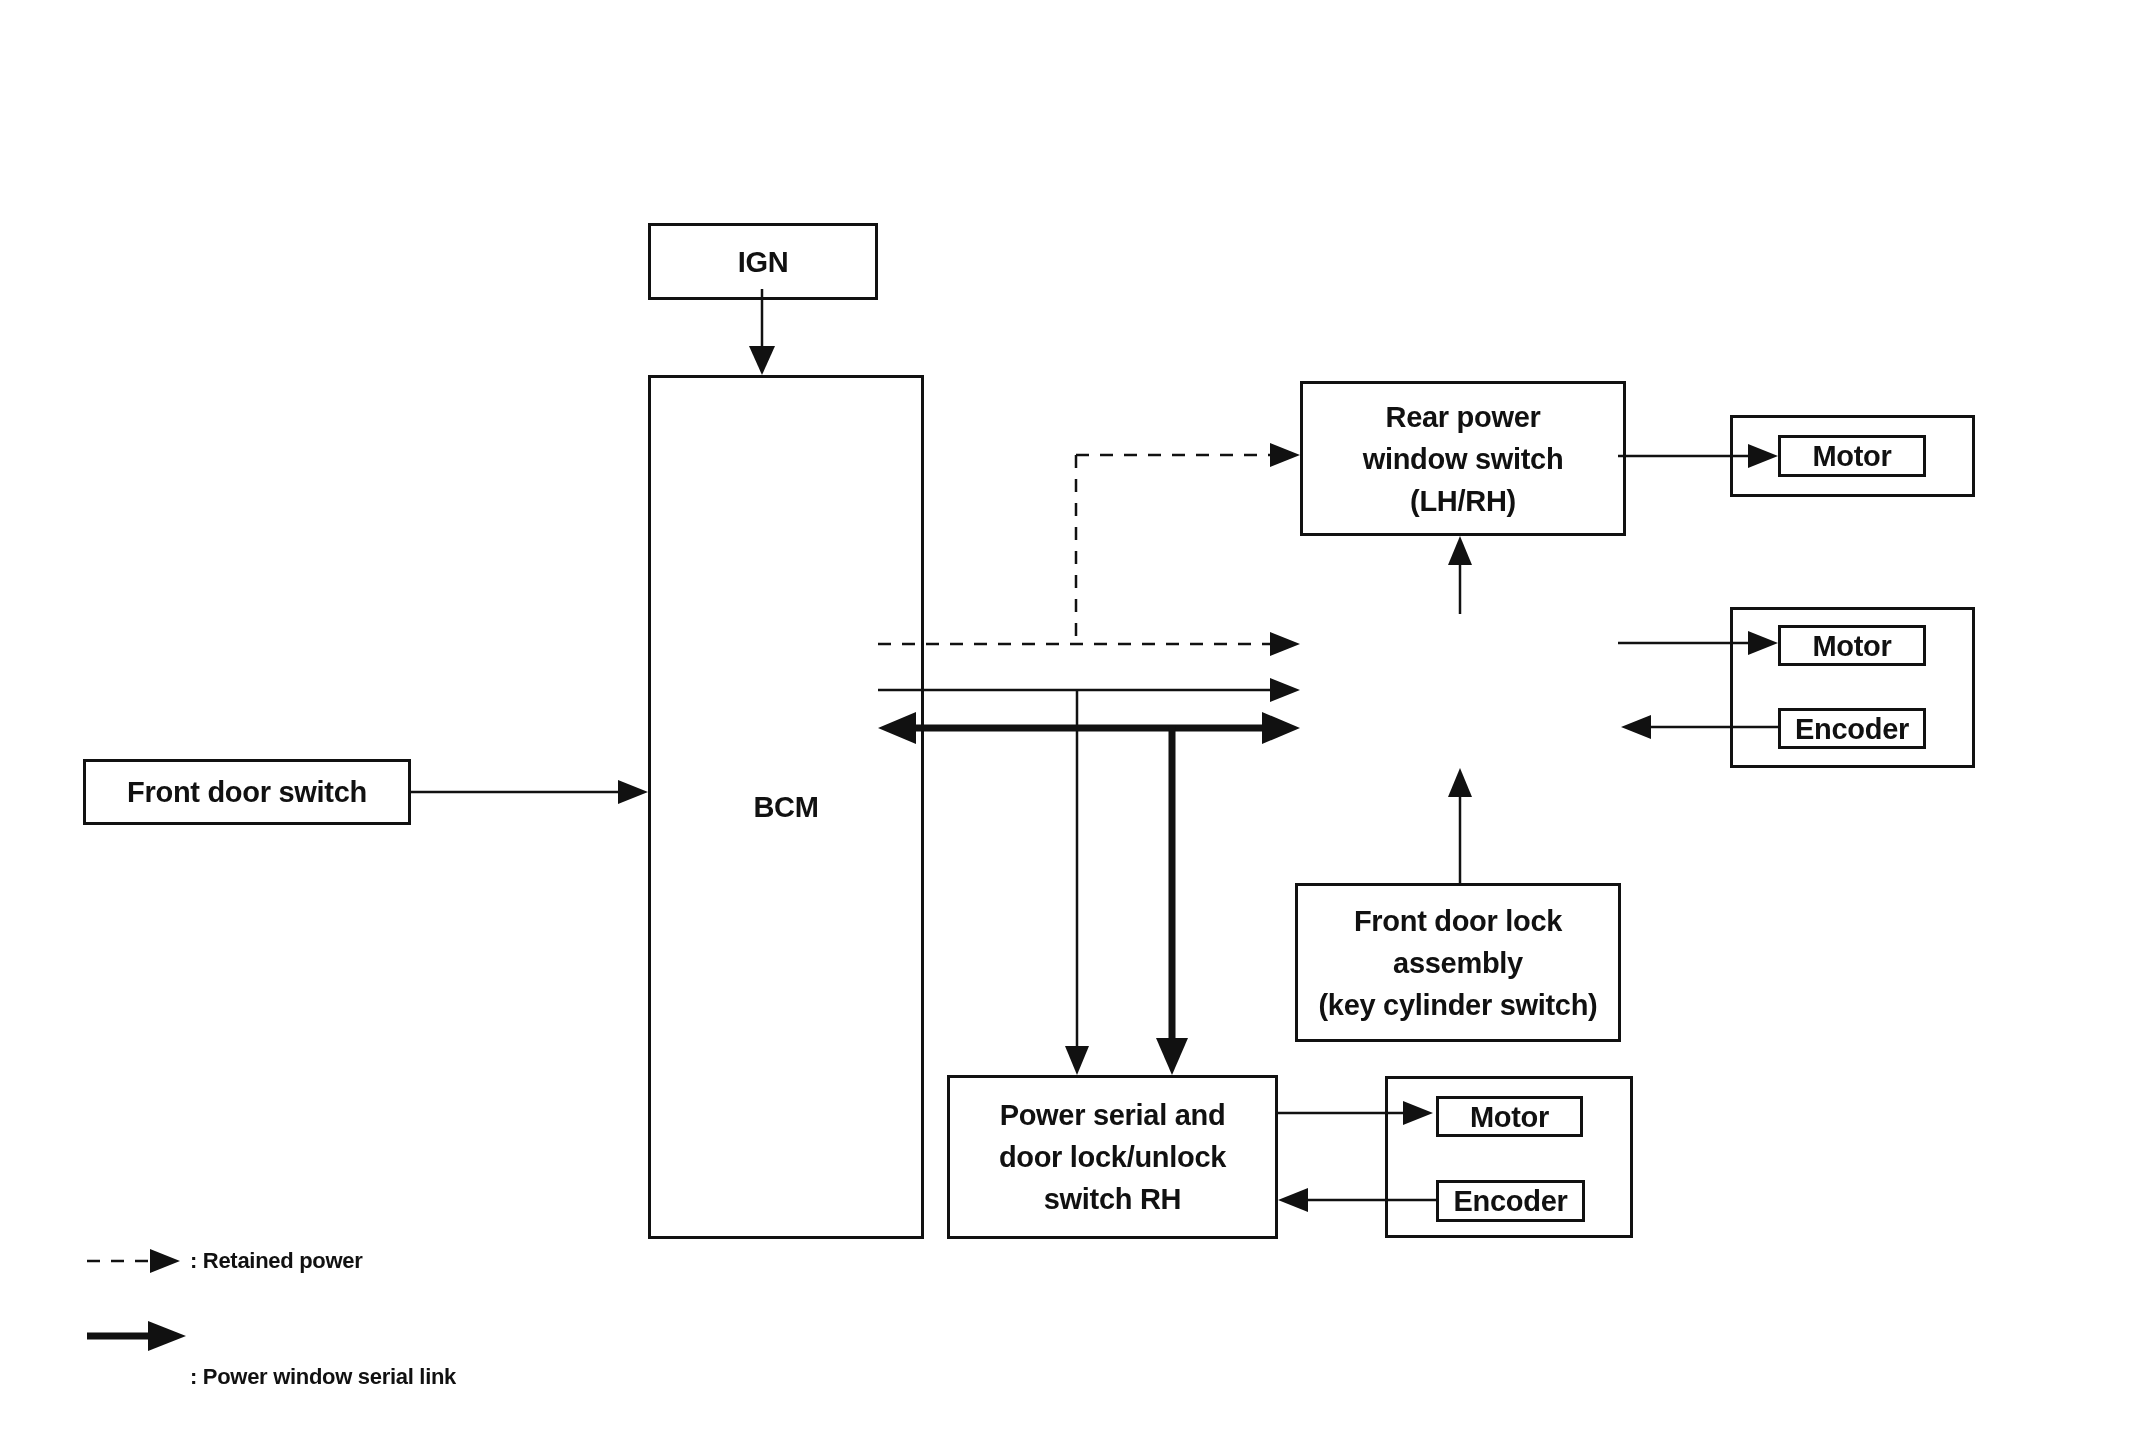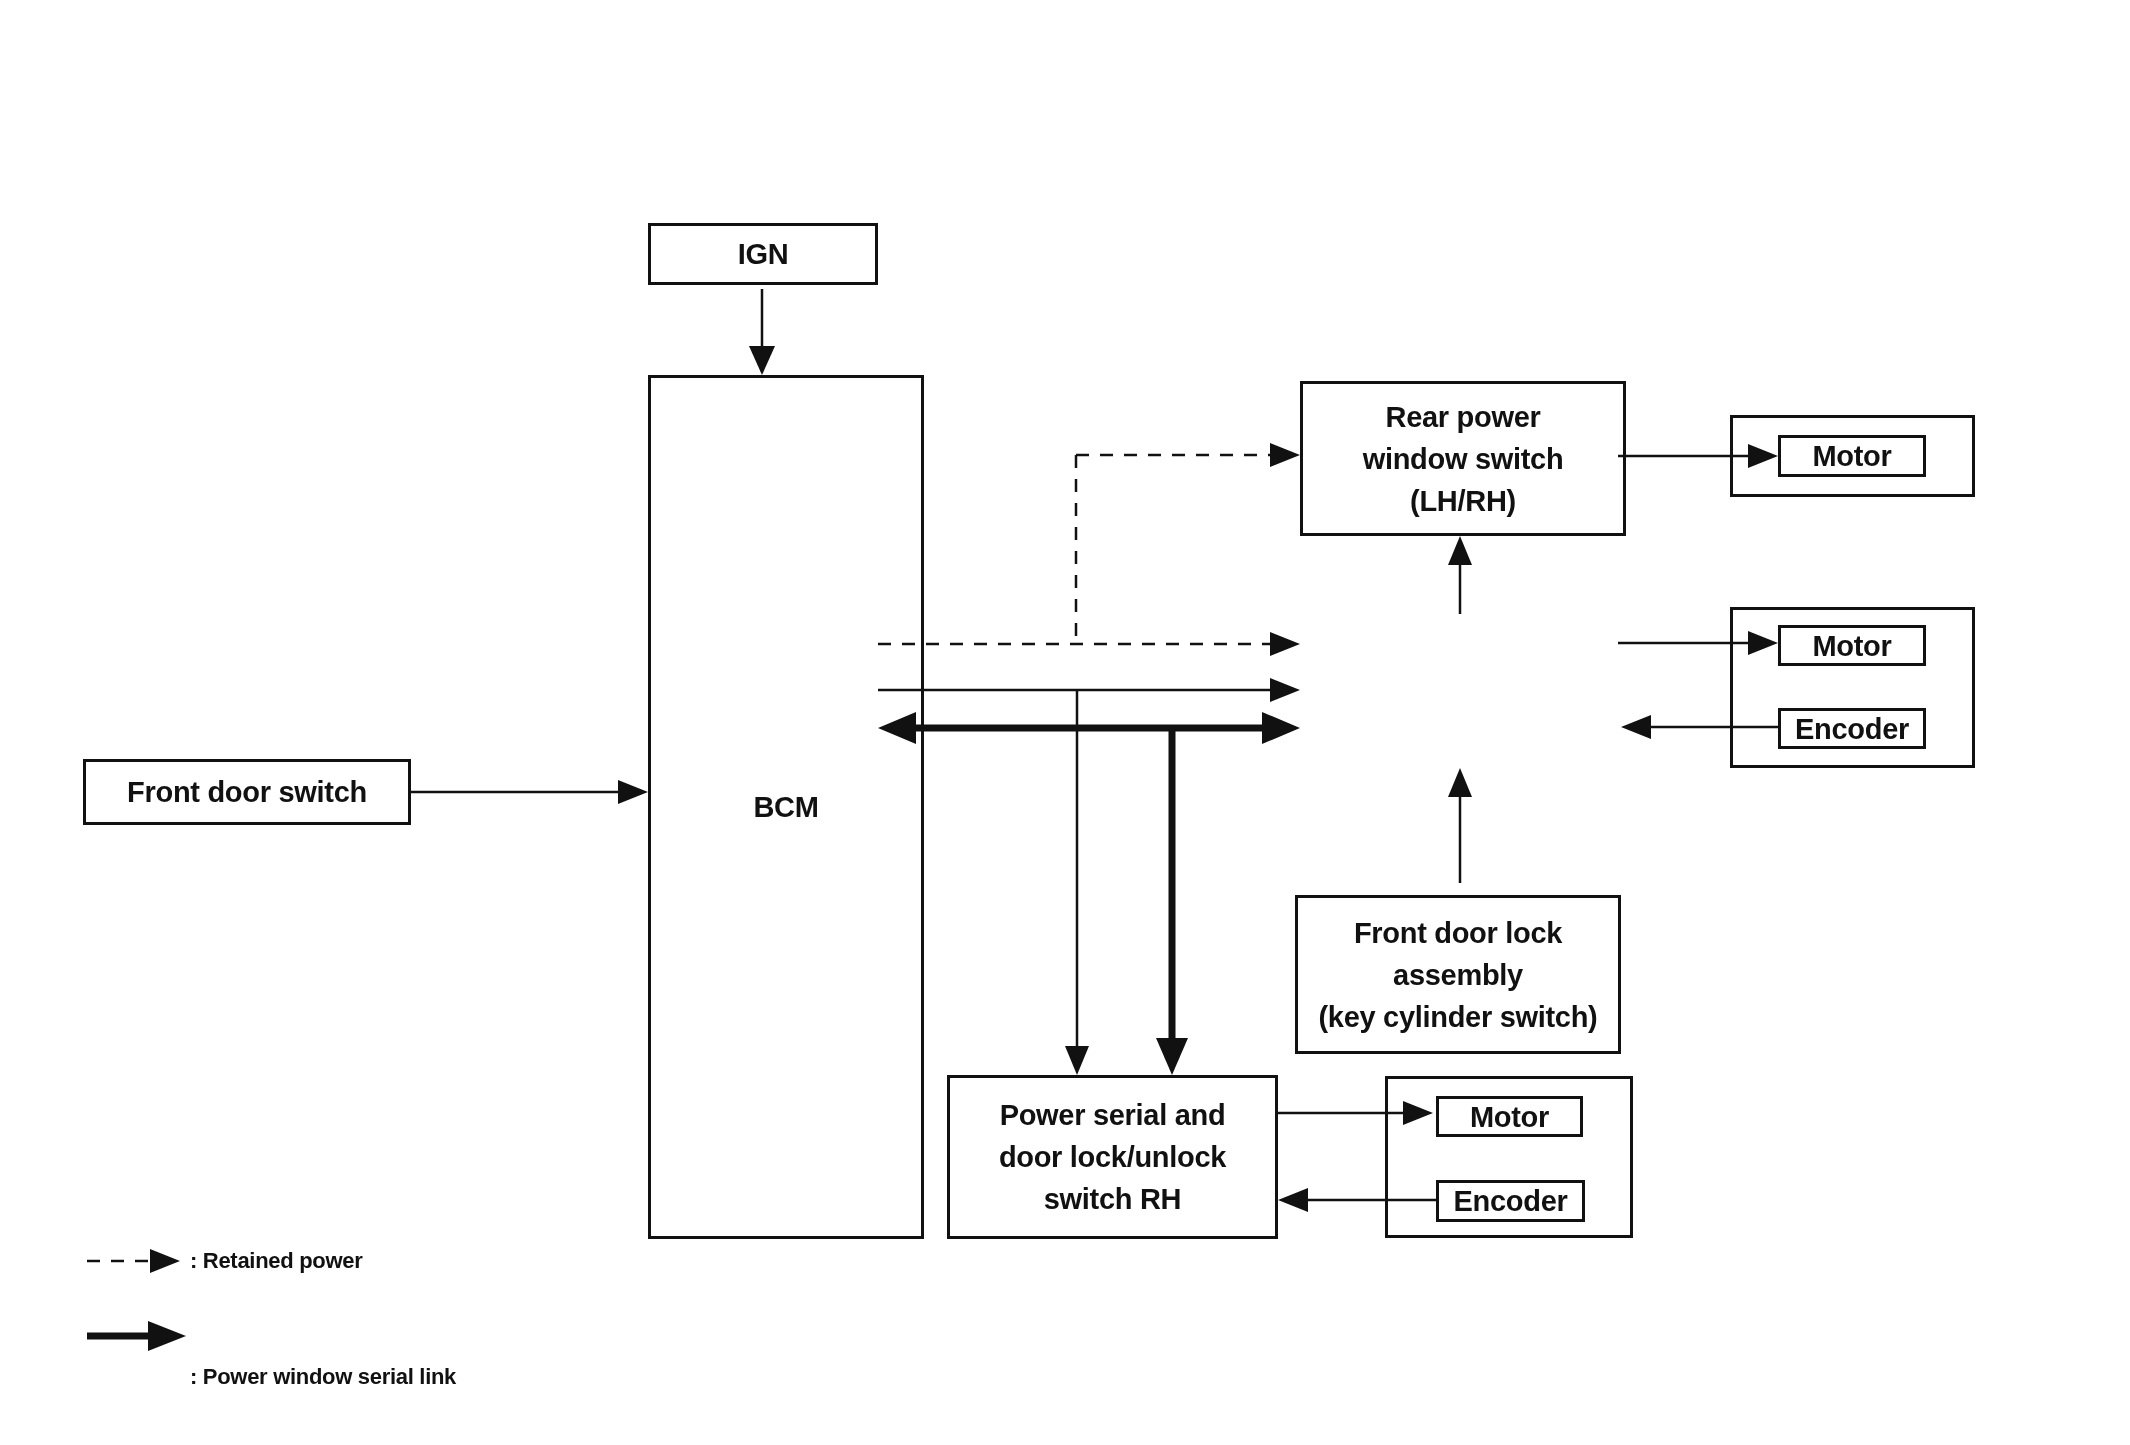--- a/index.html
+++ b/index.html
@@ -18,21 +18,21 @@
   .legend-label{
     position:absolute;font-weight:bold;font-size:22px;line-height:40px;
     letter-spacing:-0.3px;white-space:nowrap;
   }
 </style>
 </head>
 <body>
 
 <div class="canvas">
 
-  <div class="box" style="left:648px;top:223px;width:230px;height:62px;">
+  <div class="box" style="left:648px;top:223px;width:230px;height:77px;">
     <span>IGN</span>
   </div>
 
   <div class="box" style="left:648px;top:375px;width:276px;height:864px;">
     <span>BCM</span>
   </div>
 
   <div class="box" style="left:83px;top:759px;width:328px;height:66px;">
     <span>Front door switch</span>
   </div>
@@ -50,21 +50,21 @@
 
 
   <div class="box plain" style="left:1730px;top:607px;width:245px;height:161px;"></div>
   <div class="box" style="left:1778px;top:625px;width:148px;height:41px;">
     <span>Motor</span>
   </div>
   <div class="box" style="left:1778px;top:708px;width:148px;height:41px;">
     <span>Encoder</span>
   </div>
 
-  <div class="box" style="left:1295px;top:883px;width:326px;height:159px;margin-top:12px;">
+  <div class="box" style="left:1295px;top:883px;width:326px;height:159px;">
     <span>Front door lock</span>
     <span>assembly</span>
     <span>(key cylinder switch)</span>
   </div>
 
   <div class="box" style="left:947px;top:1075px;width:331px;height:164px;">
     <span>Power serial and</span>
     <span>door lock/unlock</span>
     <span>switch RH</span>
   </div>

